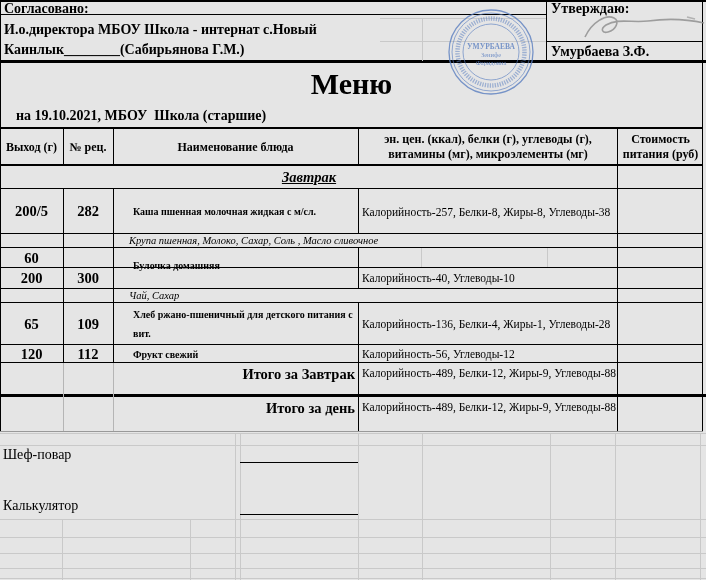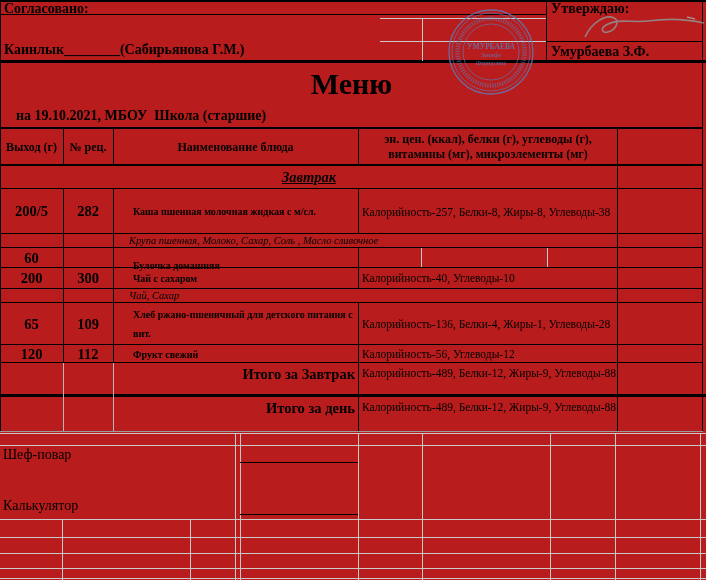--- a/index.html
+++ b/index.html
@@ -1,16 +1,16 @@
 <!DOCTYPE html>
 <html><head>
 <meta charset="utf-8">
 <style>
   html,body{margin:0;padding:0;background:#fff;}
-  #page{position:relative;width:706px;height:580px;background:#b91c1c;
+  #page{position:relative;width:706px;height:580px;background:#e5e5e5;
         font-family:"Liberation Serif",serif;color:#000;overflow:hidden;}
   .abs{position:absolute;}
   .b{font-weight:bold;}
   .i{font-style:italic;}
   .txt{white-space:pre-wrap;}
   .cell{position:absolute;display:flex;align-items:center;}
   .ctr{justify-content:center;text-align:center;}
   .c1{left:0;width:63px;}
   .c2{left:63px;width:50px;}
   .c3{left:113px;width:245px;}
@@ -85,20 +85,21 @@
     <line x1="615.5" y1="433" x2="615.5" y2="580" stroke="#c9c9c9" stroke-width="1"></line>
     <line x1="700.5" y1="433" x2="700.5" y2="580" stroke="#c9c9c9" stroke-width="1"></line>
     <line x1="62.5" y1="519" x2="62.5" y2="580" stroke="#c9c9c9" stroke-width="1"></line>
     <line x1="190.5" y1="519" x2="190.5" y2="580" stroke="#c9c9c9" stroke-width="1"></line>
 
     <line x1="240" y1="462.5" x2="358" y2="462.5" stroke="#000" stroke-width="1.5"></line>
     <line x1="240" y1="514.5" x2="358" y2="514.5" stroke="#000" stroke-width="1.5"></line>
   </svg>
 
   <div class="abs b txt" style="left:4px;top:1px;font-size:14px;">Согласовано:</div>
+  <div class="abs b txt" style="left:4px;top:22px;font-size:14px;">И.о.директора МБОУ Школа - интернат с.Новый</div>
   <div class="abs b txt" style="left:4px;top:42px;font-size:14px;">Каинлык________(Сабирьянова Г.М.)</div>
   <div class="abs b txt" style="left:551px;top:1px;font-size:14px;">Утверждаю:</div>
   <div class="abs b txt" style="left:551px;top:44px;font-size:14px;">Умурбаева З.Ф.</div>
 
   <svg class="abs" style="left:575px;top:10px;" width="131" height="36">
     <path d="M10,27 C17,12 31,4 39,8 C45,11 41,20 33,22 C27,23.5 25,19 31,15 C43,8 57,13 73,11 C95,8 111,9 129,13" fill="none" stroke="#919191" stroke-width="1.6" opacity="0.85"></path>
     <path d="M112,7 l8,2" fill="none" stroke="#a5a5a5" stroke-width="1.4" opacity="0.8"></path>
   </svg>
 
   <svg class="abs" style="left:446px;top:8px;opacity:0.8;" width="90" height="90" viewBox="0 0 90 90">
@@ -113,39 +114,39 @@
 
   <div class="abs b ctr" style="left:0;top:64px;width:703px;font-size:30px;line-height:40px;display:flex;">
     <span style="margin:0 auto;">Меню</span>
   </div>
   <div class="abs b txt" style="left:16px;top:108px;font-size:14px;">на 19.10.2021, МБОУ  Школа (старшие)</div>
 
   <div class="cell ctr hdr c1" style="top:129px;height:36px;">Выход (г)</div>
   <div class="cell ctr hdr c2" style="top:129px;height:36px;">№ рец.</div>
   <div class="cell ctr hdr c3" style="top:129px;height:36px;">Наименование блюда</div>
   <div class="cell ctr hdr c4" style="top:129px;height:36px;padding:0 14px;box-sizing:border-box;">эн. цен. (ккал), белки (г), углеводы (г), витамины (мг), микроэлементы (мг)</div>
+  <div class="cell ctr hdr c5" style="top:129px;height:36px;padding:0 4px;box-sizing:border-box;">Стоимость питания (руб)</div>
 
   <div class="cell ctr" style="top:166px;height:22px;left:0;width:618px;">
     <span class="b i" style="font-size:14.5px;text-decoration:underline;">Завтрак</span>
   </div>
 
   <div class="cell ctr num c1" style="top:189px;height:45px;">200/5</div>
   <div class="cell ctr num c2" style="top:189px;height:45px;">282</div>
   <div class="cell name-cell c3" style="top:189px;height:45px;">Каша пшенная молочная жидкая с м/сл.</div>
   <div class="cell nutr-cell c4" style="top:189px;height:45px;">Калорийность-257, Белки-8, Жиры-8, Углеводы-38</div>
 
   <div class="cell ingr" style="top:234px;height:13px;left:113px;width:505px;">Крупа пшенная, Молоко, Сахар, Соль , Масло сливочное</div>
 
   <div class="cell ctr num c1" style="top:248px;height:20px;">60</div>
   <div class="cell ctr num c2" style="top:248px;height:20px;"></div>
   <div class="cell name-cell c3" style="top:255px;height:20px;">Булочка домашняя</div>
 
   <div class="cell ctr num c1" style="top:268px;height:20px;">200</div>
   <div class="cell ctr num c2" style="top:268px;height:20px;">300</div>
-  <div class="cell name-cell c3" style="top:268px;height:20px;">Чай с сахаром</div>
   <div class="cell nutr-cell c4" style="top:268px;height:20px;">Калорийность-40, Углеводы-10</div>
 
   <div class="cell ingr" style="top:289px;height:13px;left:113px;width:505px;">Чай, Сахар</div>
 
   <div class="cell ctr num c1" style="top:303px;height:42px;">65</div>
   <div class="cell ctr num c2" style="top:303px;height:42px;">109</div>
   <div class="cell name-cell c3" style="top:303px;height:42px;">Хлеб ржано-пшеничный для детского питания с вит.</div>
   <div class="cell nutr-cell c4" style="top:303px;height:42px;">Калорийность-136, Белки-4, Жиры-1, Углеводы-28</div>
 
   <div class="cell ctr num c1" style="top:345px;height:18px;">120</div>

